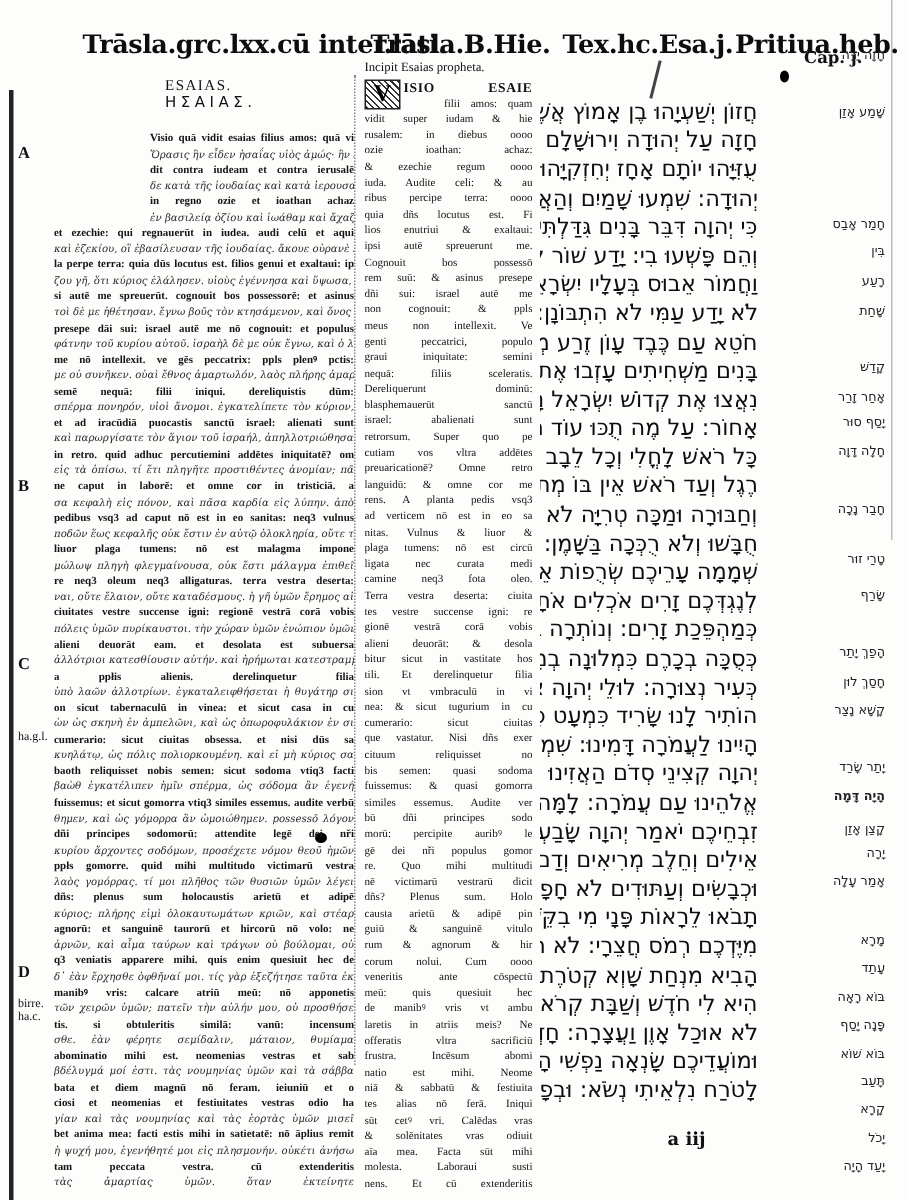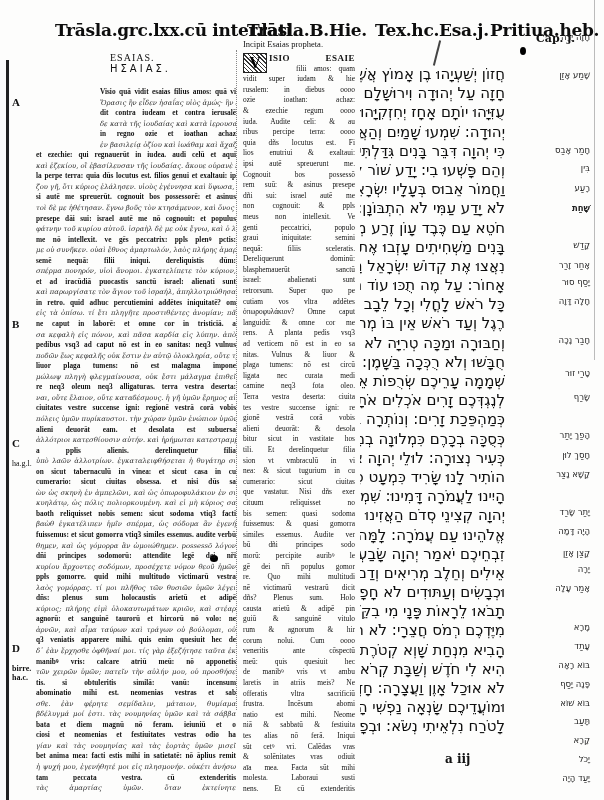--- a/index.html
+++ b/index.html
@@ -73,22 +73,22 @@
     <span class="hdr lat">Trāsla.B.Hie.</span>
     <span class="hdr heb">Tex.hc.Esa.j.</span>
     <span class="hdr prim">Pritiua.heb.</span>
   </div>
 
   <div id="margin">
       <div class="margin-letter" style="top: 96px;">A</div>
       <div class="margin-letter" style="top: 318px;">B</div>
       <div class="margin-letter" style="top: 437px;">C</div>
       <div class="margin-letter" style="top: 642px;">D</div>
-      <div class="margin-note" style="top: 459px; width: 22px;">ha.g.l.</div>
-      <div class="margin-note" style="top: 664px; width: 22px; font-weight: bold;">birre. ha.c.</div>
+      <div class="margin-note" style="top: 486px; width: 22px;">ha.g.l.</div>
+      <div class="margin-note" style="top: 664px; width: 22px;">birre. ha.c.</div>
     </div>
 
   <div class="greek-title">
     <div>ESAIAS.</div>
     <div class="g">ΗΣΑΙΑΣ.</div>
   </div>
   <div class="g-lines" id="g-lines">
       <div class="gl lat indent">Visio quā vidit esaias filius amos: quā vi</div>
       <div class="gl grk indent">Ὅρασις ἣν εἶδεν ἡσαΐας υἱὸς ἀμώς· ἣν εἶ</div>
       <div class="gl lat indent">dit contra iudeam et contra ierusalē</div>
@@ -119,42 +119,42 @@
       <div class="gl grk">μώλωψ πληγὴ φλεγμαίνουσα, οὐκ ἔστι μάλαγμα ἐπιθεῖ</div>
       <div class="gl lat">re neq3 oleum neq3 alligaturas. terra vestra deserta:</div>
       <div class="gl grk">ναι, οὔτε ἔλαιον, οὔτε καταδέσμους. ἡ γῆ ὑμῶν ἔρημος αἱ</div>
       <div class="gl lat">ciuitates vestre succense igni: regionē vestrā corā vobis</div>
       <div class="gl grk">πόλεις ὑμῶν πυρίκαυστοι. τὴν χώραν ὑμῶν ἐνώπιον ὑμῶν</div>
       <div class="gl lat">alieni deuorāt eam. et desolata est subuersa</div>
       <div class="gl grk">ἀλλότριοι κατεσθίουσιν αὐτήν. καὶ ἠρήμωται κατεστραμμένη</div>
       <div class="gl lat">a ppłis alienis. derelinquetur filia</div>
       <div class="gl grk">ὑπὸ λαῶν ἀλλοτρίων. ἐγκαταλειφθήσεται ἡ θυγάτηρ σι</div>
       <div class="gl lat">on sicut tabernaculū in vinea: et sicut casa in cu</div>
+      <div class="gl grk">ὼν ὡς σκηνὴ ἐν ἀμπελῶνι, καὶ ὡς ὀπωροφυλάκιον ἐν σι</div>
       <div class="gl lat">cumerario: sicut ciuitas obsessa. et nisi dūs sa</div>
-      <div class="gl grk">ὼν ὡς σκηνὴ ἐν ἀμπελῶνι, καὶ ὡς ὀπωροφυλάκιον ἐν σι</div>
       <div class="gl grk">κυηλάτῳ, ὡς πόλις πολιορκουμένη. καὶ εἰ μὴ κύριος σα</div>
       <div class="gl lat">baoth reliquisset nobis semen: sicut sodoma vtiq3 facti</div>
       <div class="gl grk">βαὼθ ἐγκατέλιπεν ἡμῖν σπέρμα, ὡς σόδομα ἂν ἐγενή</div>
       <div class="gl lat">fuissemus: et sicut gomorra vtiq3 similes essemus. audite verbū</div>
       <div class="gl grk">θημεν, καὶ ὡς γόμορρα ἂν ὡμοιώθημεν. possessō λόγον</div>
       <div class="gl lat">dñi principes sodomorū: attendite legē dei nři</div>
       <div class="gl grk">κυρίου ἄρχοντες σοδόμων, προσέχετε νόμον θεοῦ ἡμῶν</div>
       <div class="gl lat">ppłs gomorre. quid mihi multitudo victimarū vestra</div>
       <div class="gl grk">λαὸς γομόρρας. τί μοι πλῆθος τῶν θυσιῶν ὑμῶν λέγει</div>
       <div class="gl lat">dñs: plenus sum holocaustis arietū et adipē</div>
       <div class="gl grk">κύριος; πλήρης εἰμὶ ὁλοκαυτωμάτων κριῶν, καὶ στέαρ</div>
       <div class="gl lat">agnorū: et sanguinē taurorū et hircorū nō volo: ne</div>
       <div class="gl grk">ἀρνῶν, καὶ αἷμα ταύρων καὶ τράγων οὐ βούλομαι, οὐ</div>
       <div class="gl lat">q3 veniatis apparere mihi. quis enim quesiuit hec de</div>
       <div class="gl grk">δ᾽ ἐὰν ἔρχησθε ὀφθῆναί μοι. τίς γὰρ ἐξεζήτησε ταῦτα ἐκ</div>
       <div class="gl lat">manibꝰ vris: calcare atriū meū: nō apponetis</div>
       <div class="gl grk">τῶν χειρῶν ὑμῶν; πατεῖν τὴν αὐλήν μου, οὐ προσθήσε</div>
       <div class="gl lat">tis. si obtuleritis similā: vanū: incensum</div>
+      <div class="gl grk">σθε. ἐὰν φέρητε σεμίδαλιν, μάταιον, θυμίαμα</div>
       <div class="gl lat">abominatio mihi est. neomenias vestras et sab</div>
-      <div class="gl grk">σθε. ἐὰν φέρητε σεμίδαλιν, μάταιον, θυμίαμα</div>
       <div class="gl grk">βδέλυγμά μοί ἐστι. τὰς νουμηνίας ὑμῶν καὶ τὰ σάββα</div>
       <div class="gl lat">bata et diem magnū nō feram. ieiuniū et o</div>
       <div class="gl lat">ciosi et neomenias et festiuitates vestras odio ha</div>
       <div class="gl grk">γίαν καὶ τὰς νουμηνίας καὶ τὰς ἑορτὰς ὑμῶν μισεῖ</div>
       <div class="gl lat">bet anima mea: facti estis mihi in satietatē: nō āplius remit</div>
       <div class="gl grk">ἡ ψυχή μου, ἐγενήθητέ μοι εἰς πλησμονήν. οὐκέτι ἀνήσω</div>
       <div class="gl lat">tam peccata vestra. cū extenderitis</div>
       <div class="gl grk">τὰς ἁμαρτίας ὑμῶν. ὅταν ἐκτείνητε</div>
     </div>
 
@@ -179,21 +179,21 @@
         <div class="vl">non cognouit: &amp; ppls</div>
         <div class="vl">meus non intellexit. Ve</div>
         <div class="vl">genti peccatrici, populo</div>
         <div class="vl">graui iniquitate: semini</div>
         <div class="vl">nequā: filiis sceleratis.</div>
         <div class="vl">Dereliquerunt dominū:</div>
         <div class="vl">blasphemauerūt sanctū</div>
         <div class="vl">israel: abalienati sunt</div>
         <div class="vl">retrorsum. Super quo pe</div>
         <div class="vl">cutiam vos vltra addētes</div>
-        <div class="vl">ὀπωροφυλάκιον? Omne caput</div>
+        <div class="vl">preuaricationē? Omne retro</div>
         <div class="vl">languidū: &amp; omne cor me</div>
         <div class="vl">rens. A planta pedis vsq3</div>
         <div class="vl">ad verticem nō est in eo sa</div>
         <div class="vl">nitas. Vulnus &amp; liuor &amp;</div>
         <div class="vl">plaga tumens: nō est circū</div>
         <div class="vl">ligata nec curata medi</div>
         <div class="vl">camine neq3 fota oleo.</div>
         <div class="vl">Terra vestra deserta: ciuita</div>
         <div class="vl">tes vestre succense igni: re</div>
         <div class="vl">gionē vestrā corā vobis</div>
@@ -272,33 +272,33 @@
       <div class="hl">לֹא אוּכַל אָוֶן וַעֲצָרָה: חָדְשֵׁיכֶם</div>
       <div class="hl">וּמוֹעֲדֵיכֶם שָׂנְאָה נַפְשִׁי הָיוּ עָלַי</div>
       <div class="hl">לָטֹרַח נִלְאֵיתִי נְשֹׂא: וּבְפָרִשְׂכֶם</div>
     </div>
   <div class="root-col" id="roots">
       <div class="rl" style="top: -33px;">חָזָה יָרָה</div>
       <div class="rl" style="top: 5px;">שָׁמַע אָזַן</div>
       <div class="rl" style="top: 80px;">חָמַר אָבַס</div>
       <div class="rl" style="top: 98px;">בִּין</div>
       <div class="rl" style="top: 118px;">רָעַע</div>
-      <div class="rl" style="top: 138px; font-weight: bold;">שָׁחַת</div>
+      <div class="rl" style="top: 138px;">שָׁחַת</div>
       <div class="rl" style="top: 175px;">קָדַשׁ</div>
       <div class="rl" style="top: 195px;">אָחַר זָרַר</div>
       <div class="rl" style="top: 212px;">יָסַף סוּר</div>
       <div class="rl" style="top: 231px;">חָלָה דָּוָה</div>
       <div class="rl" style="top: 270px;">חָבַר נָכָה</div>
       <div class="rl" style="top: 303px;">טָרַי זוּר</div>
       <div class="rl" style="top: 327px;">שָׂרַף</div>
       <div class="rl" style="top: 365px;">הָפַךְ יָתַר</div>
       <div class="rl" style="top: 385px;">חָסַךְ לוּן</div>
       <div class="rl" style="top: 404px;">קָשָׁא נָצַר</div>
       <div class="rl" style="top: 442px;">יָתַר שָׂרַד</div>
-      <div class="rl" style="top: 461px;">הָיָה דָּמָה</div>
+      <div class="rl" style="top: 461px; font-weight: bold;">הָיָה דָּמָה</div>
       <div class="rl" style="top: 483px;">קָצַן אָזַן</div>
       <div class="rl" style="top: 499px; text-align: right;">יָרָה</div>
       <div class="rl" style="top: 518px;">אָמַר עָלָה</div>
       <div class="rl" style="top: 557px;">מָרָא</div>
       <div class="rl" style="top: 576px;">עָתַד</div>
       <div class="rl" style="top: 595px;">בּוֹא רָאָה</div>
       <div class="rl" style="top: 614px;">פָּנָה יָסַף</div>
       <div class="rl" style="top: 633px;">בּוֹא שׁוֹא</div>
       <div class="rl" style="top: 651px;">תָּעַב</div>
       <div class="rl" style="top: 670px;">קָרָא</div>

